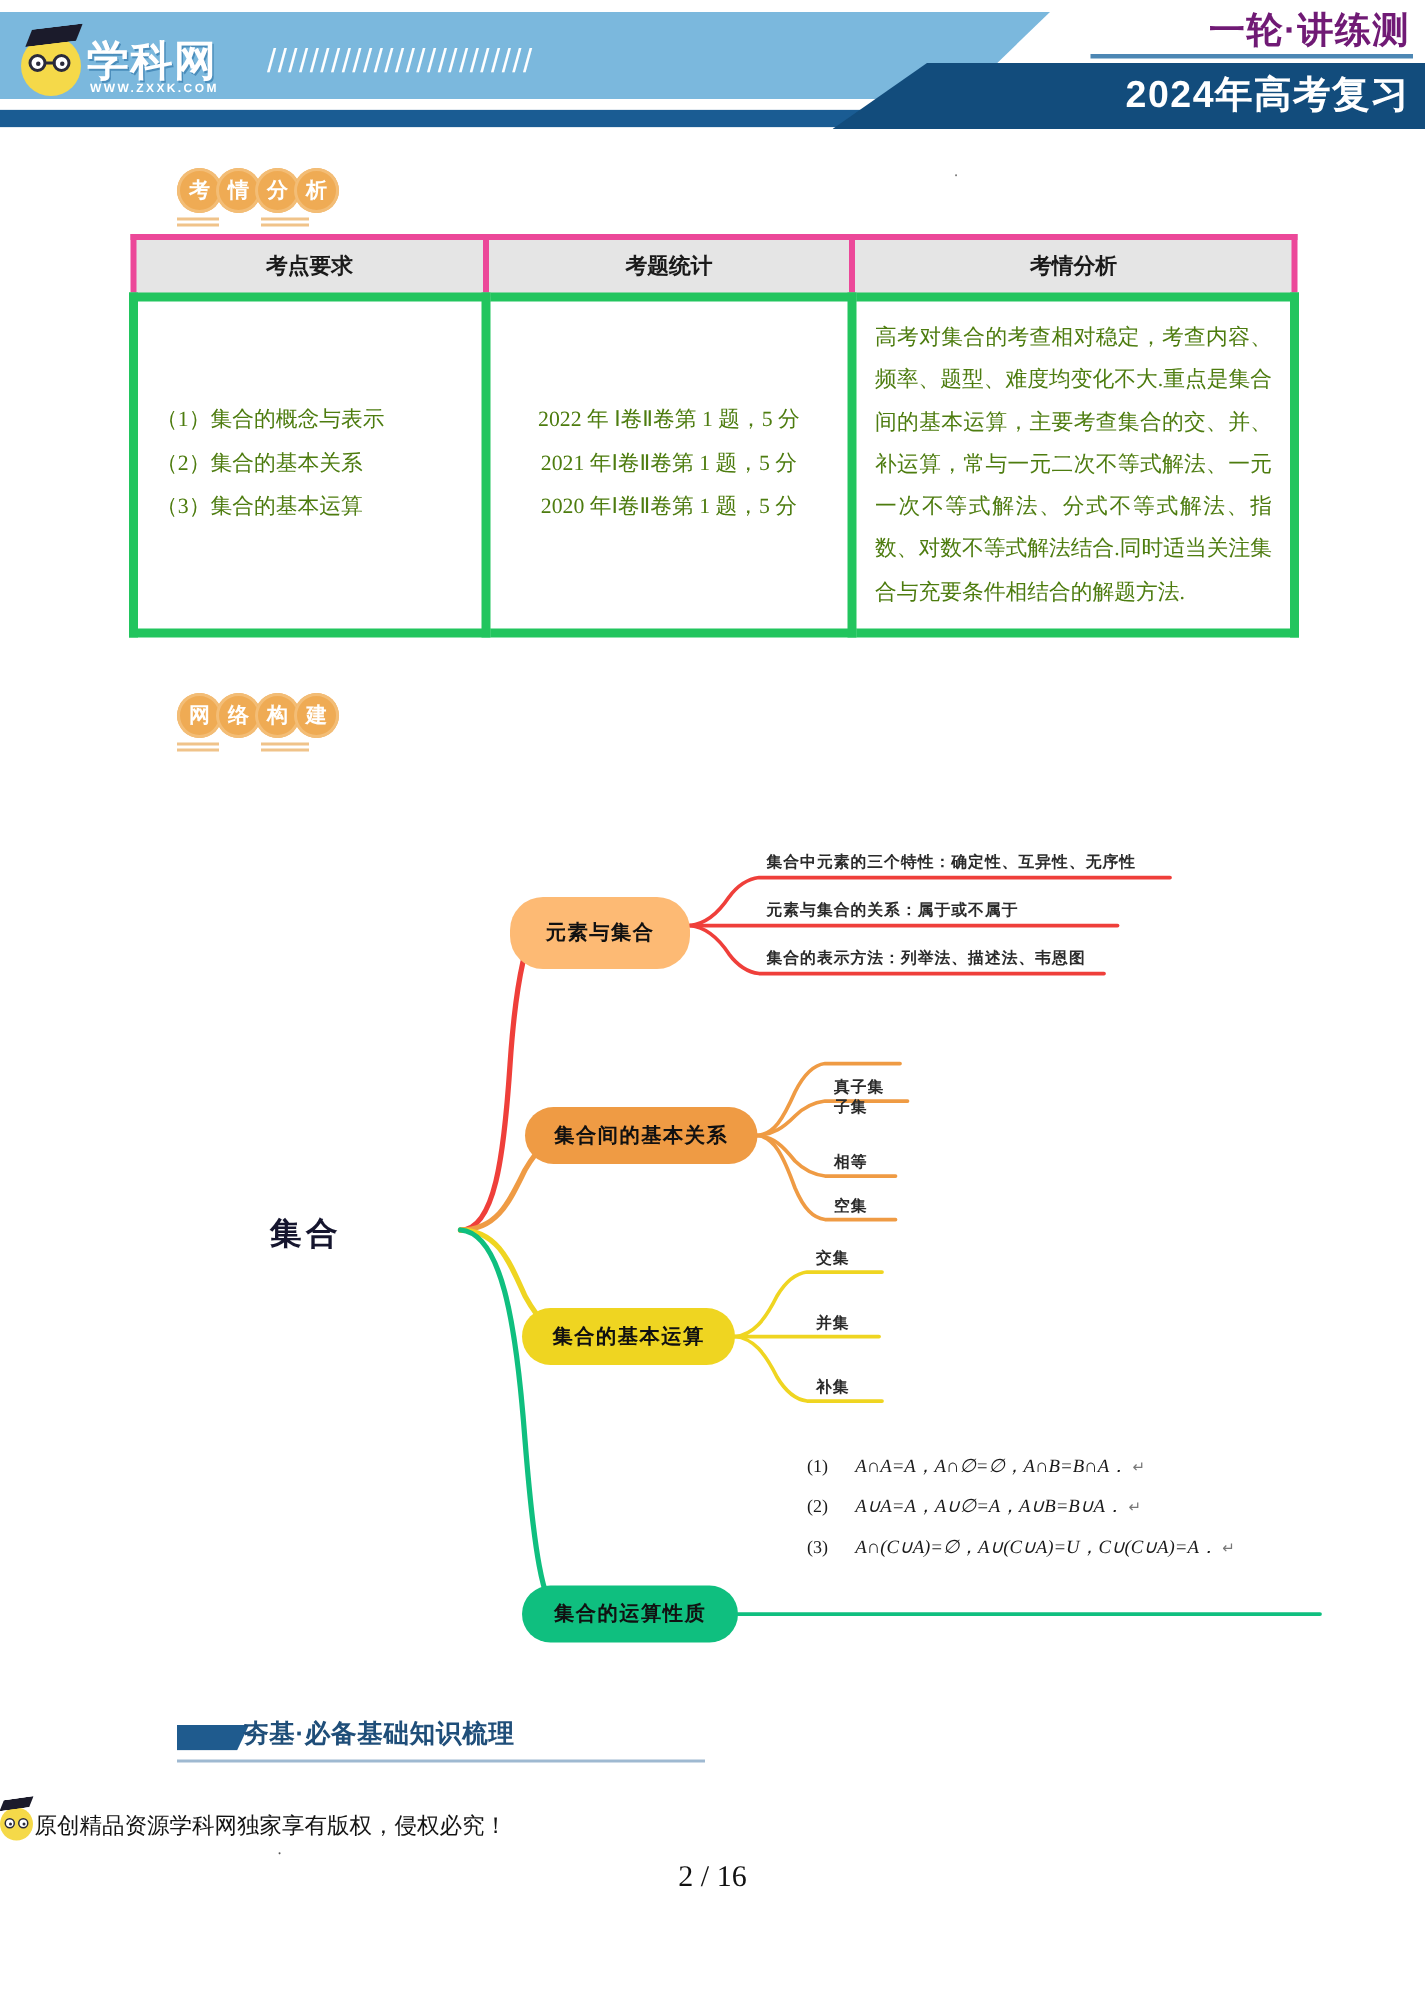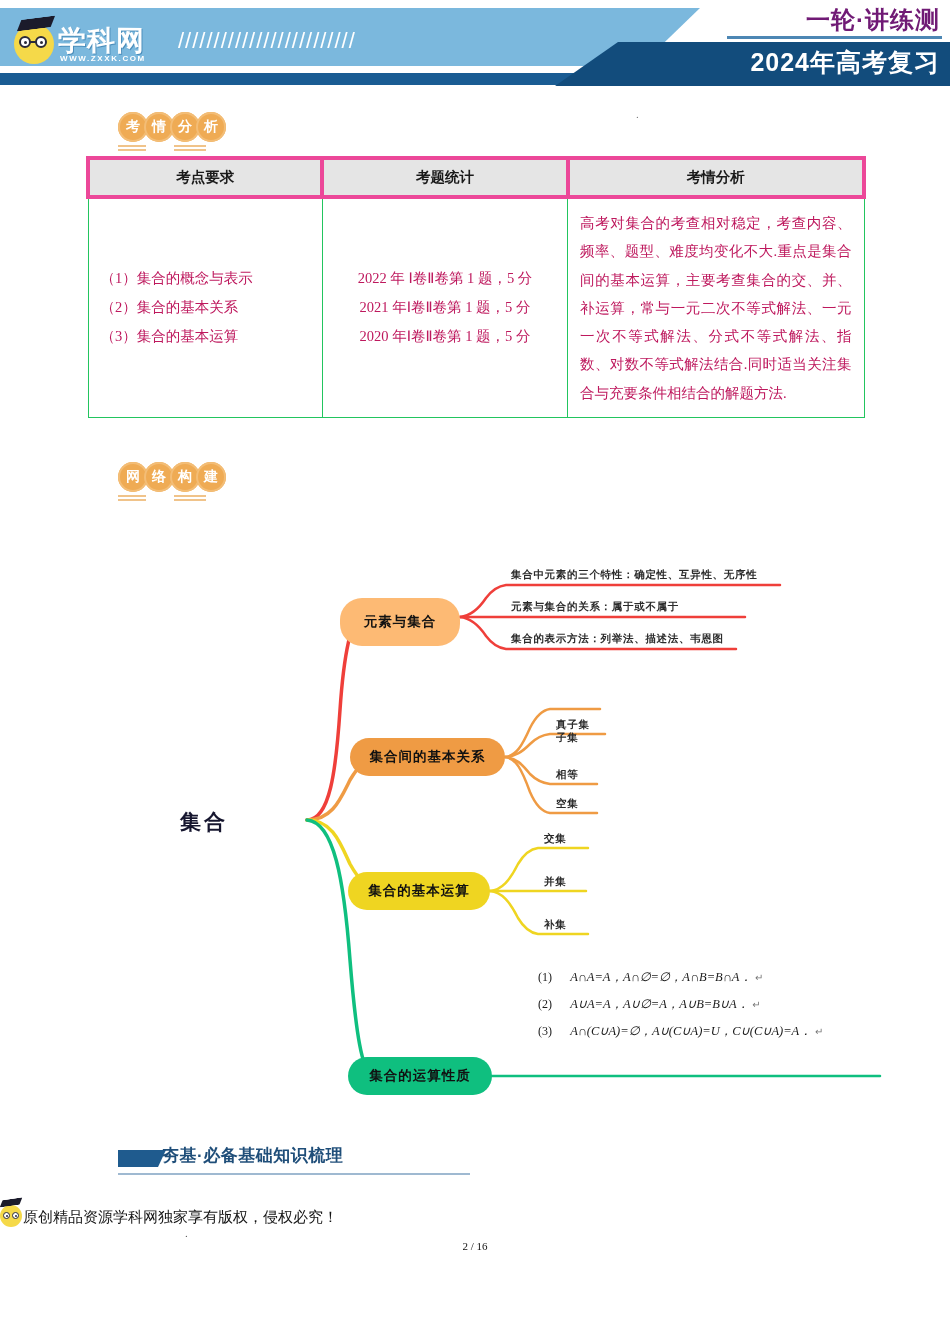--- a/index.html
+++ b/index.html
@@ -93,22 +93,22 @@
     border:1px solid #c4a878;
   }
   .tbl th{
     background:#e5e5e5;
     border:4px solid #ec4899;
     font-family:"Liberation Sans", sans-serif;
     font-size:14.5px;font-weight:bold;color:#1a1a1a;
     padding:8px 4px;text-align:center;
   }
   .tbl td{
-    border:1px solid #22c55e;
-    font-size:14.5px;color:#be185d;
+    border:6px solid #22c55e;
+    font-size:14.5px;color:#4d7c0f;
     vertical-align:middle;
     padding:10px 12px;
     line-height:2.0;
   }
   .col1{width:232px;}
   .col2{width:245px;}
   .col3{width:303px;}
   .c2-lines{text-align:center;}
   .c3-text{text-align:justify;line-height:1.95;}
 
@@ -171,21 +171,21 @@
   .foot-cap{
     position:absolute;left:-1px;top:-6px;width:24px;height:7px;background:#1b1b2b;
     clip-path:polygon(4px 0, 24px 0, 20px 7px, 0 7px);transform:rotate(-8deg);
   }
   .foot-eye{position:absolute;top:7px;width:7px;height:7px;border-radius:50%;
     background:#fff;border:1px solid #2a2a3a;box-sizing:border-box;}
   .foot-eye.l{left:3px;} .foot-eye.r{left:12px;}
   .foot-eye i{position:absolute;left:1.5px;top:1.5px;width:2px;height:2px;border-radius:50%;background:#2a2a3a;}
   .page-num{
     position:absolute;left:0;top:1240px;width:950px;text-align:center;
-    font-size:11px;color:#111;
+    font-size:20px;color:#111;
   }
   .stray-dot{position:absolute;left:185px;top:1227px;font-size:11px;color:#555;}
   .stray-dot2{position:absolute;left:636px;top:108px;font-size:11px;color:#777;}
 </style>
 </head>
 <body>
 
 <div class="header">
   <div class="hdr-lightband"></div>
   <div class="hdr-bluebar"></div>

